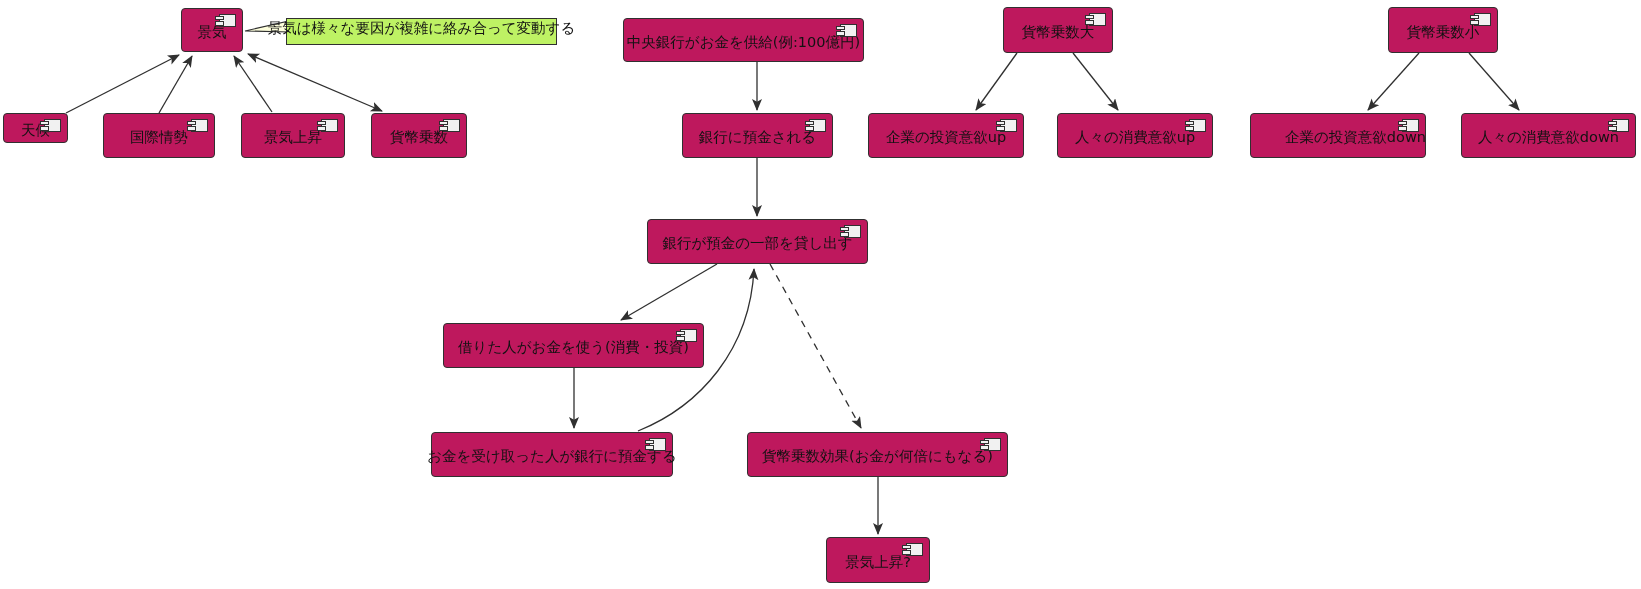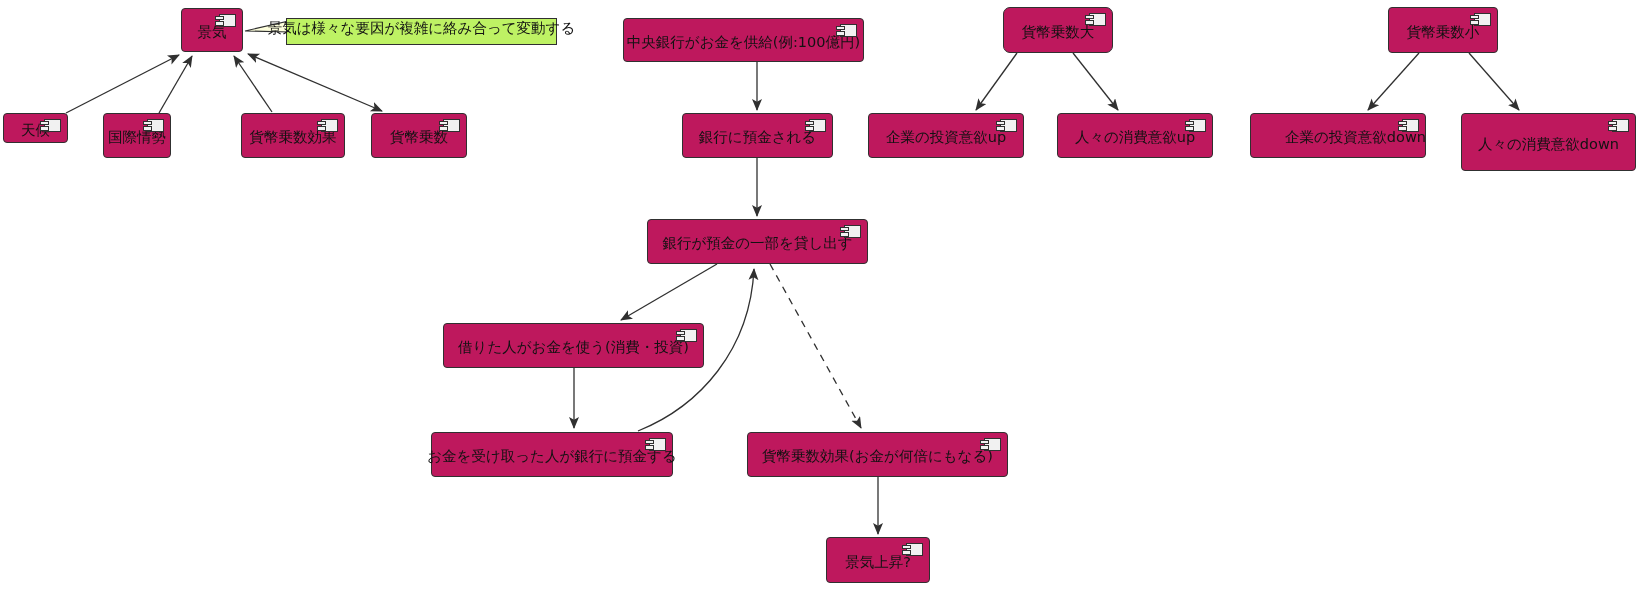--- a/index.html
+++ b/index.html
@@ -100,43 +100,43 @@
   <div class="node" style="left:181px; top:8px; width:62px; height:44px;">
     <span class="cicon"></span>
     <span>景気</span>
   </div>
 
   <div class="node" style="left:623px; top:18px; width:241px; height:44px;">
     <span class="cicon"></span>
     <span>中央銀行がお金を供給(例:100億円)</span>
   </div>
 
-  <div class="node" style="left:1003px; top:7px; width:110px; height:46px;border-radius:7px;">
+  <div class="node" style="left:1003px; top:7px; width:110px; height:46px;">
     <span class="cicon"></span>
     <span>貨幣乗数大</span>
   </div>
 
   <div class="node" style="left:1388px; top:7px; width:110px; height:46px;">
     <span class="cicon"></span>
     <span>貨幣乗数小</span>
   </div>
 
   <div class="node" style="left:3px; top:113px; width:65px; height:30px;">
     <span class="cicon"></span>
     <span>天候</span>
   </div>
 
-  <div class="node" style="left:103px; top:113px; width:68px; height:45px;">
+  <div class="node" style="left:103px; top:113px; width:112px; height:45px;">
     <span class="cicon"></span>
     <span>国際情勢</span>
   </div>
 
   <div class="node" style="left:241px; top:113px; width:104px; height:45px;">
     <span class="cicon"></span>
-    <span>貨幣乗数効果</span>
+    <span>景気上昇</span>
   </div>
 
   <div class="node" style="left:371px; top:113px; width:96px; height:45px;">
     <span class="cicon"></span>
     <span>貨幣乗数</span>
   </div>
 
   <div class="node" style="left:682px; top:113px; width:151px; height:45px;">
     <span class="cicon"></span>
     <span>銀行に預金される</span>
@@ -150,21 +150,21 @@
   <div class="node" style="left:1057px; top:113px; width:156px; height:45px;">
     <span class="cicon"></span>
     <span>人々の消費意欲up</span>
   </div>
 
   <div class="node" style="left:1250px; top:113px; width:176px; height:45px;padding-left:35px;">
     <span class="cicon"></span>
     <span>企業の投資意欲down</span>
   </div>
 
-  <div class="node" style="left:1461px; top:113px; width:175px; height:58px;">
+  <div class="node" style="left:1461px; top:113px; width:175px; height:45px;">
     <span class="cicon"></span>
     <span>人々の消費意欲down</span>
   </div>
 
   <div class="node" style="left:647px; top:219px; width:221px; height:45px;">
     <span class="cicon"></span>
     <span>銀行が預金の一部を貸し出す</span>
   </div>
 
   <div class="node" style="left:443px; top:323px; width:261px; height:45px;">

